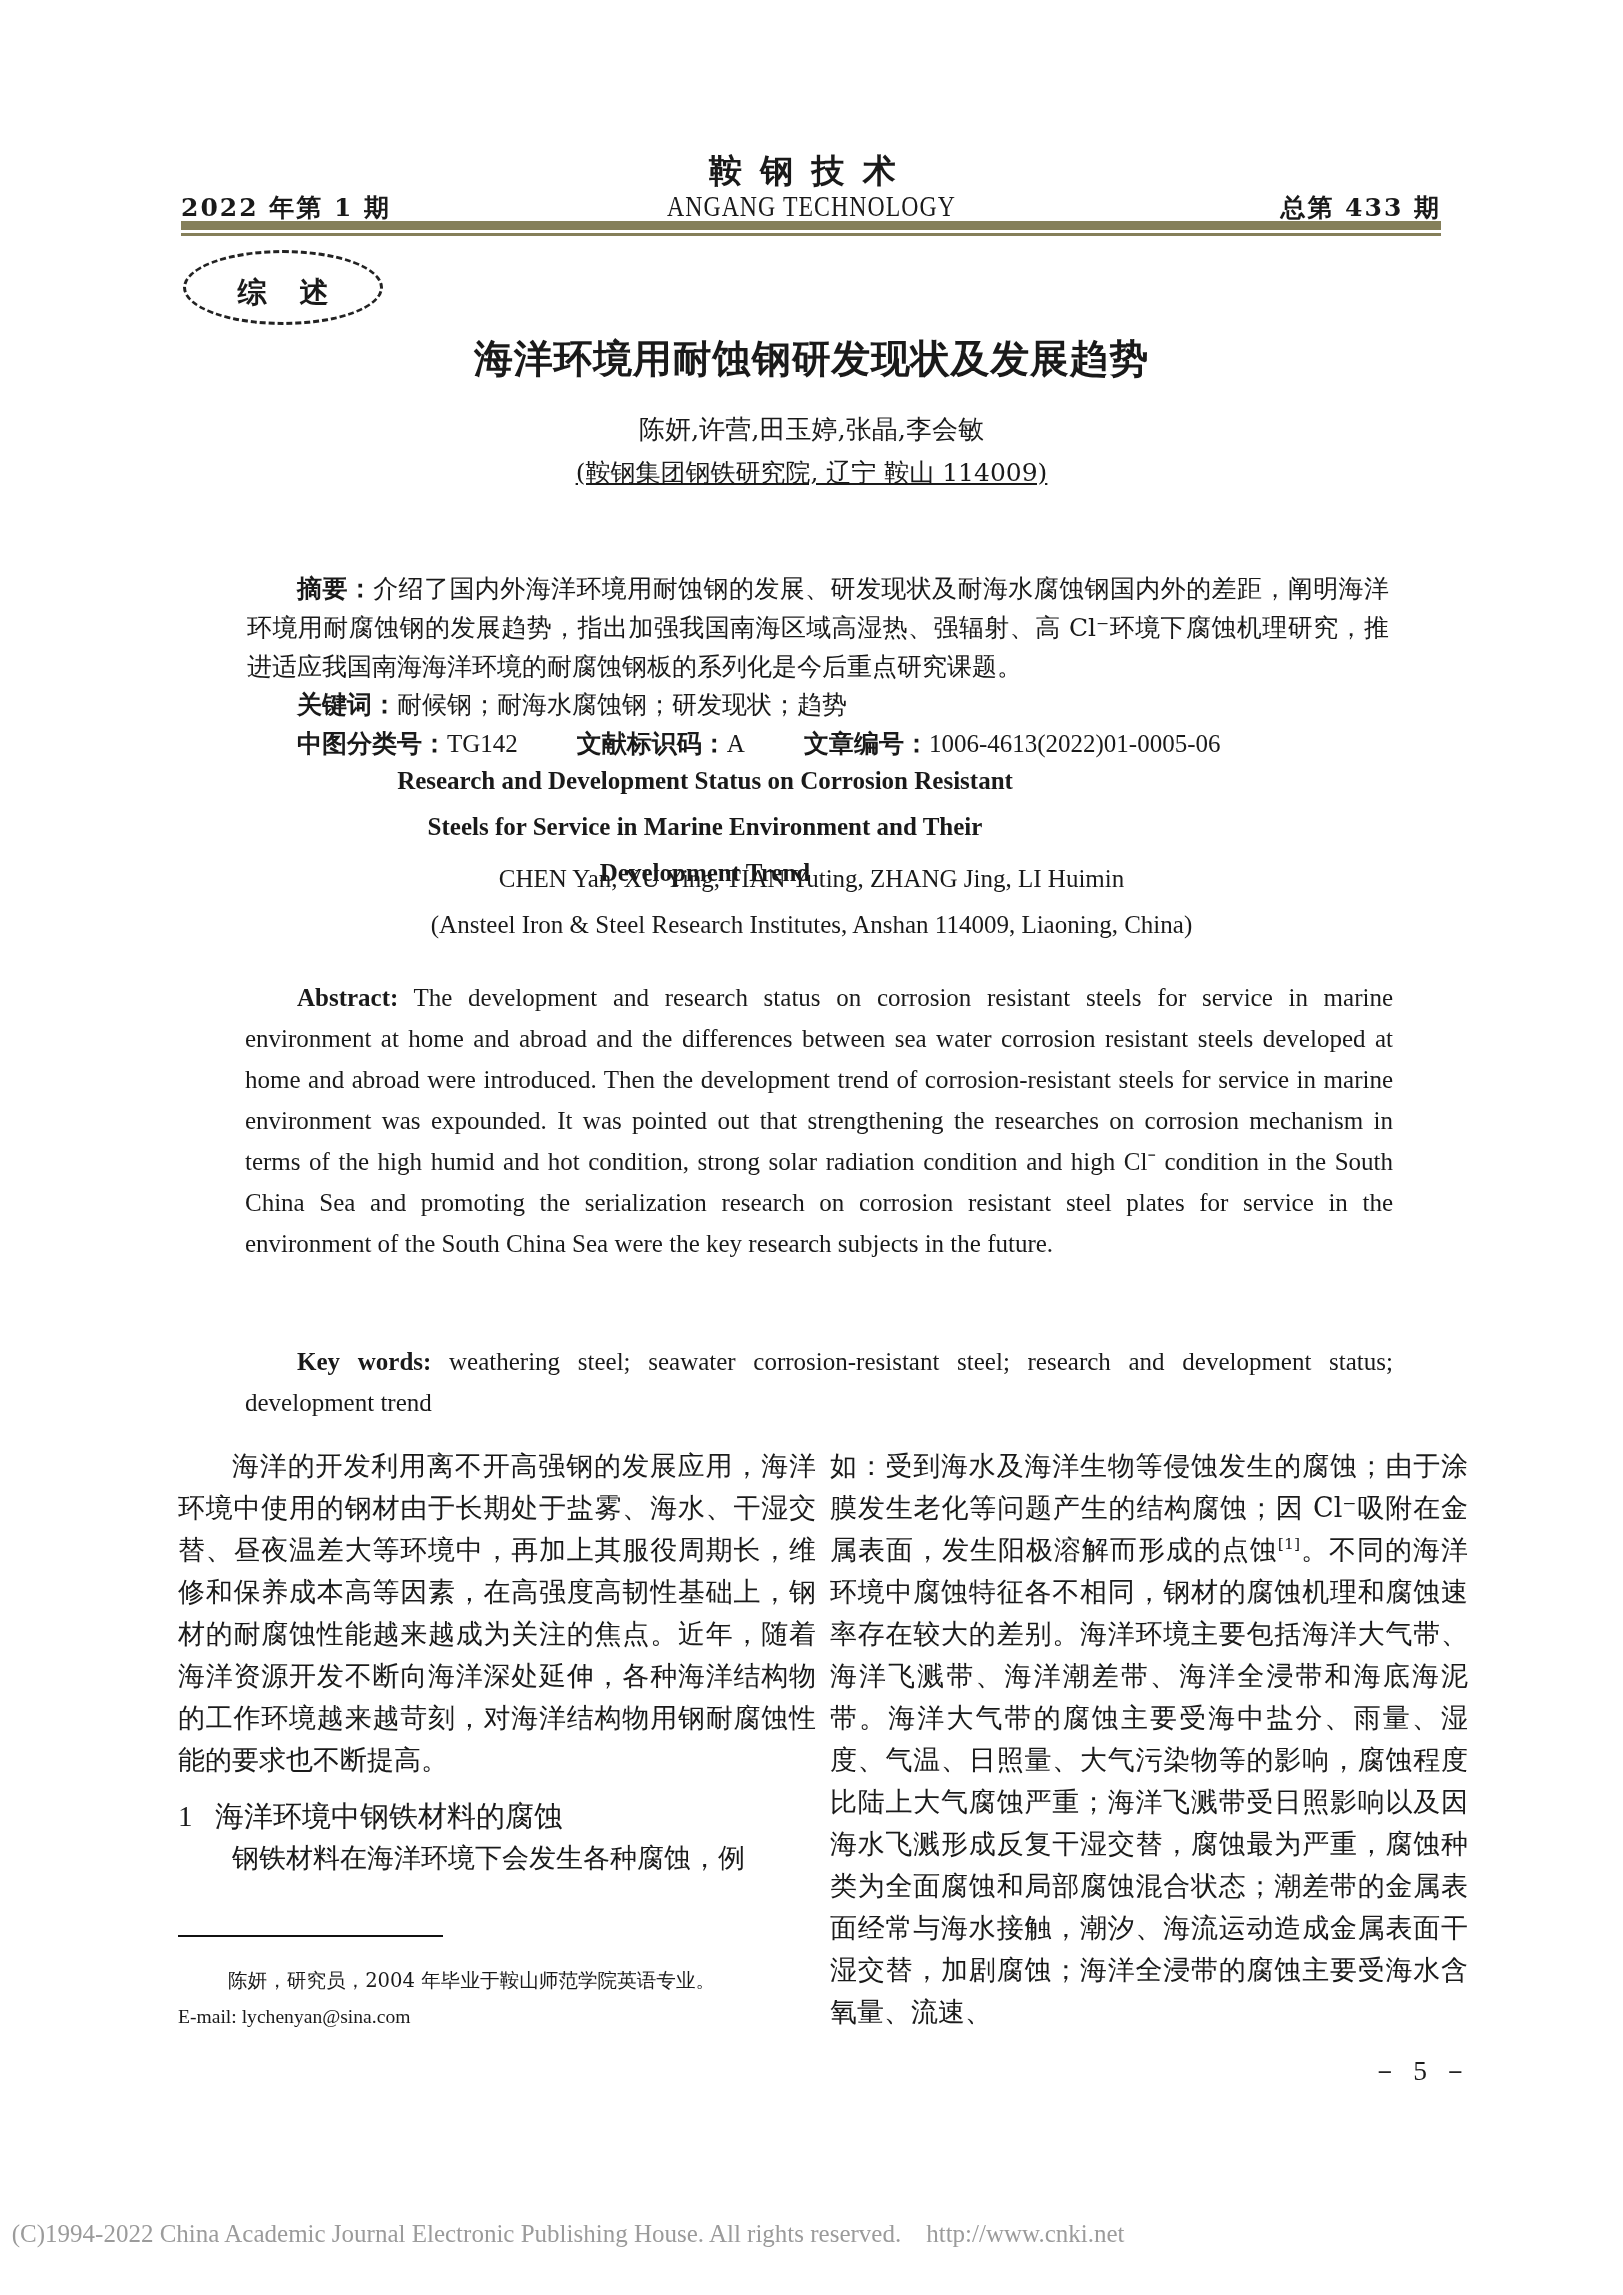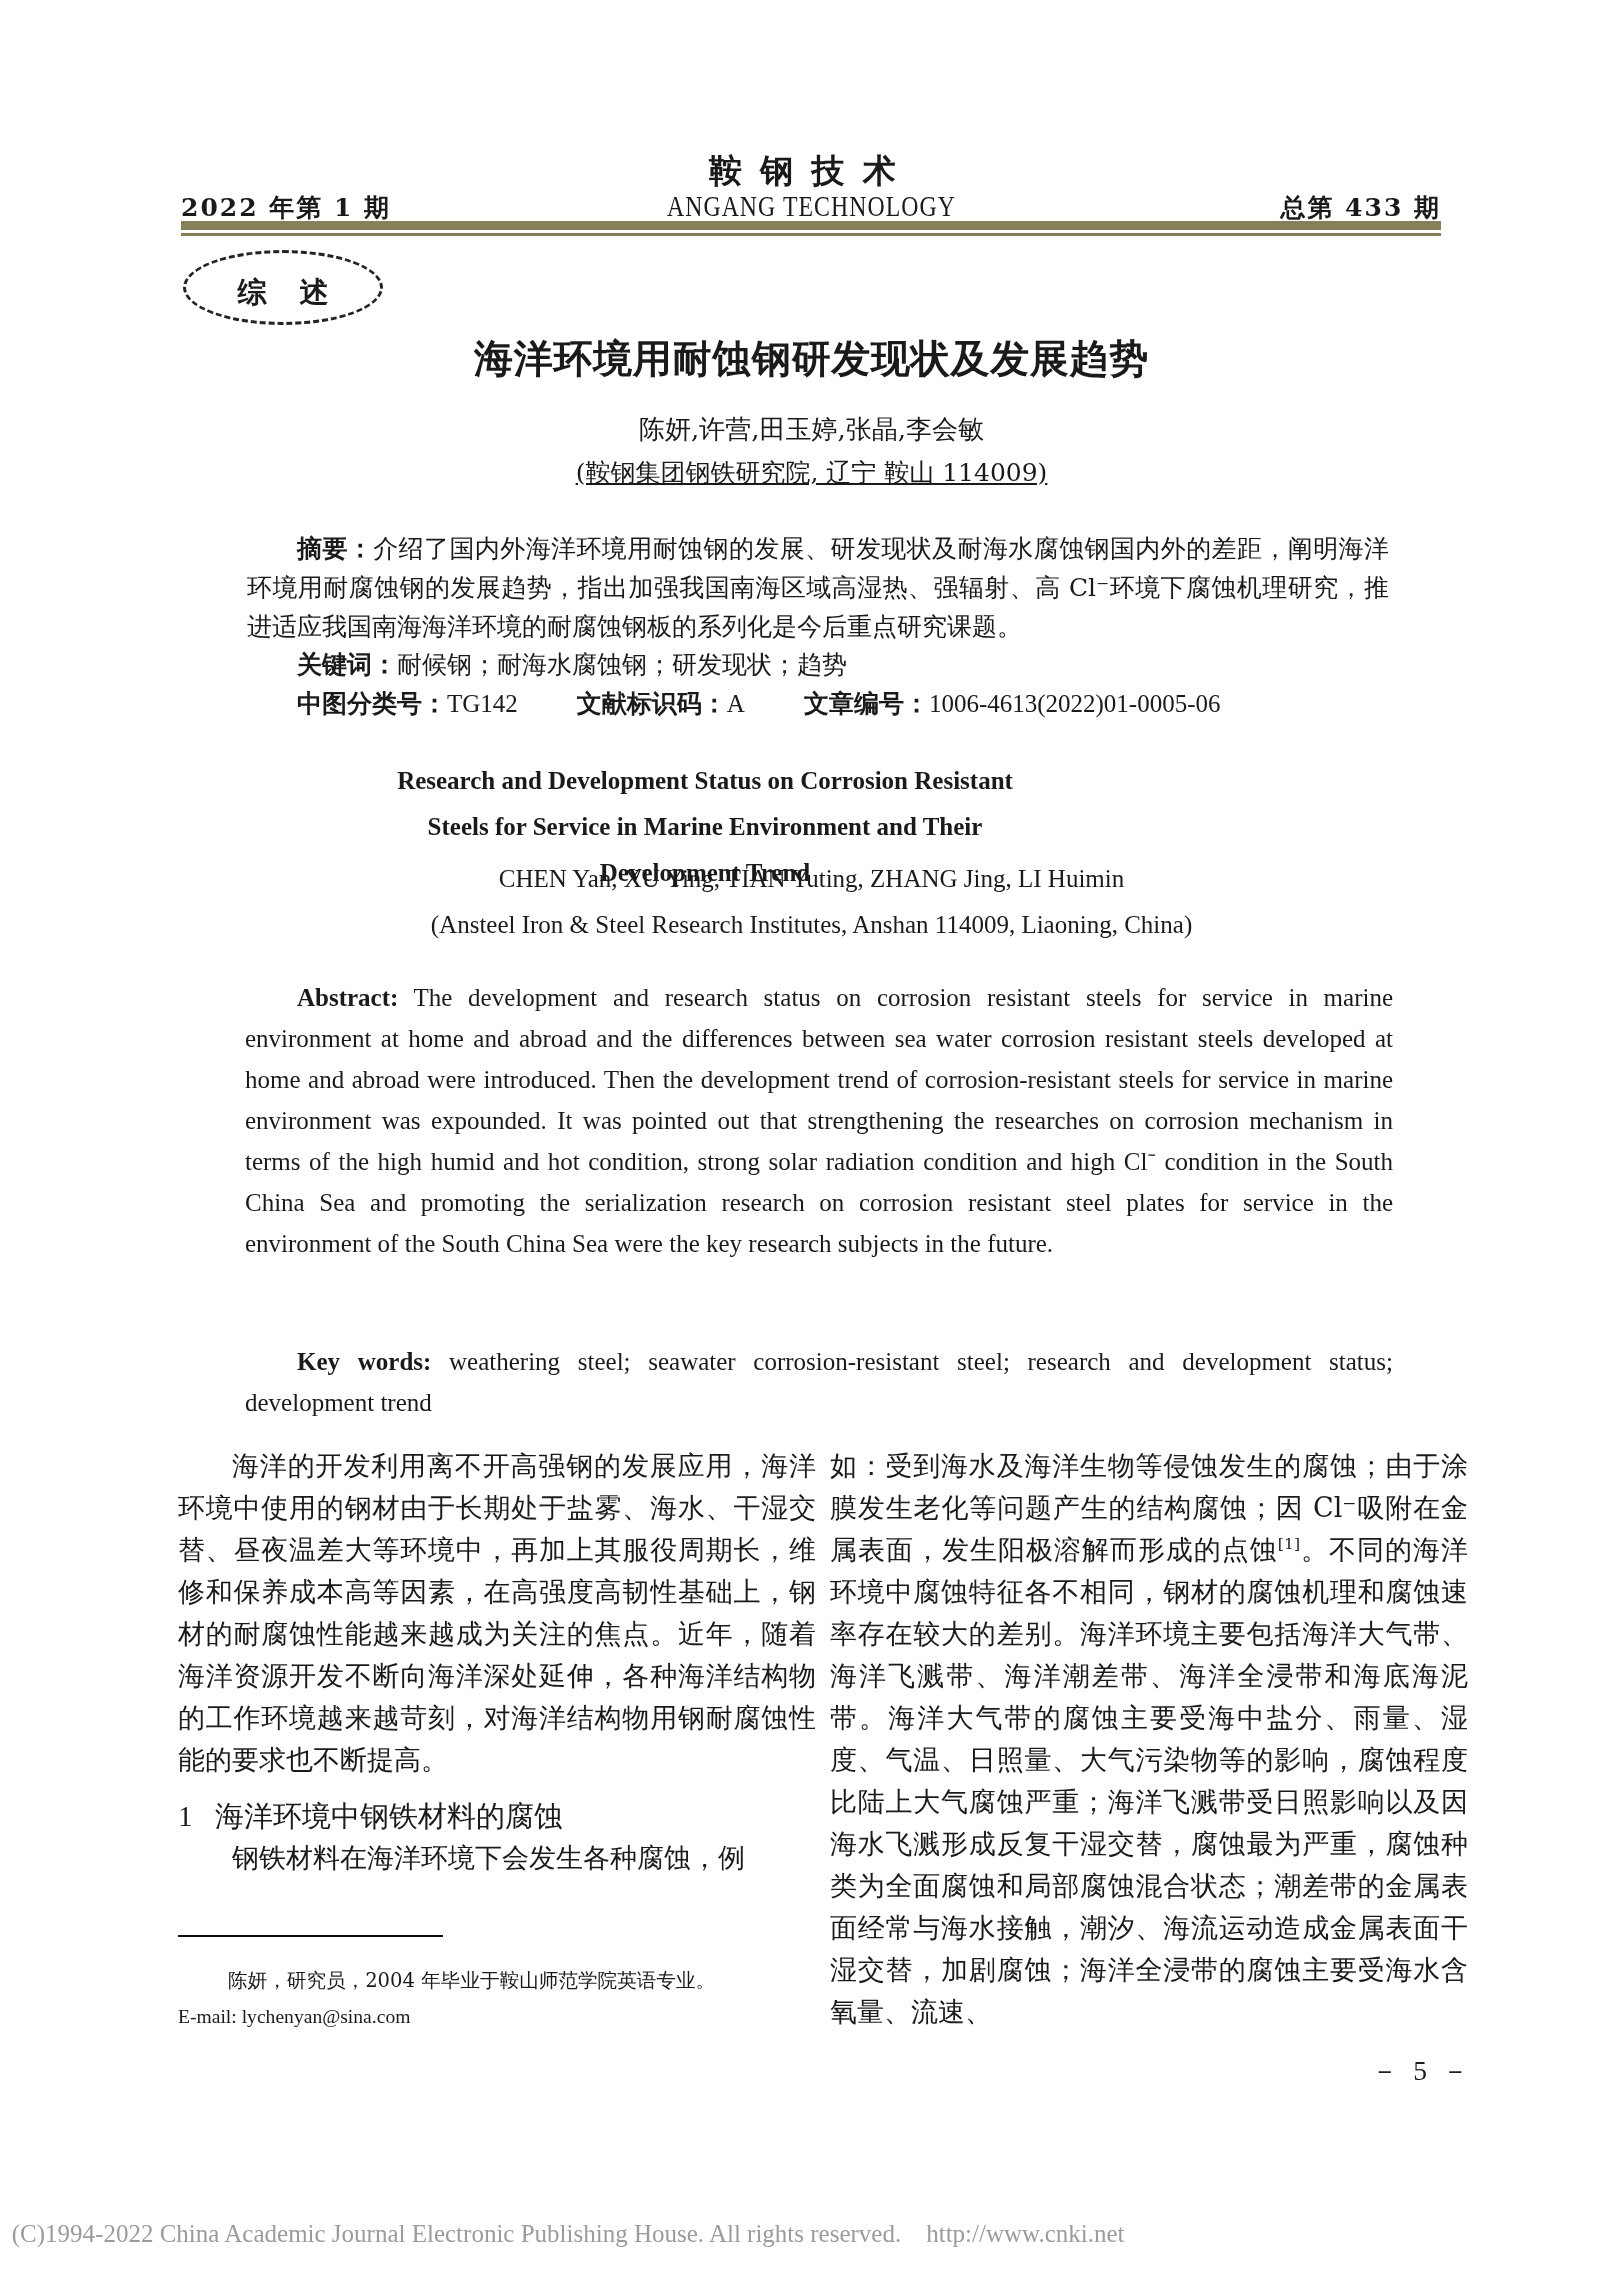--- a/index.html
+++ b/index.html
@@ -17,21 +17,21 @@
   #band-thin  { left:181px; top:233px; width:1260px; height:3.3px;  background:#857f5a; }
 
   #column-tag { left:183px; top:250px; width:200px; height:75px; border:3.3px dashed #222; border-radius:50%; box-sizing:border-box; }
   #column-tag span { position:absolute; left:0; width:100%; top:19.6px; text-align:center; font-size:29px; font-weight:bold; letter-spacing:33px; text-indent:33px; }
 
   
   #title-cn { left:0; width:1623px; top:332px; text-align:center; font-size:39px; font-weight:bold; font-family:"DejaVu Sans", sans-serif; letter-spacing:0.7px; }
   #authors-cn { left:0; width:1623px; top:412px; text-align:center; font-size:26px; }
   #affil-cn { left:0; width:1623px; top:456px; text-align:center; font-size:25px;text-decoration:underline; }
 
-  .cn-block { left:247px; width:1142px; font-size:25px; line-height:39px; }
+  .cn-block { left:247px; width:1142px; font-size:25px; line-height:39px;margin-top:40px; }
   .cn-block .lbl { font-family:"DejaVu Sans", sans-serif; font-weight:bold; }
   #abstract-cn { top:529px; text-indent:50px; text-align:justify; }
   #keywords-cn { top:645px; text-indent:50px; }
   #clc-line { top:684px; text-indent:50px; white-space:pre; }
   #clc-line .gap { display:inline-block; width:59px; }
 
   #title-en { left:0; width:1410px; top:758px; text-align:center; font-size:25px; font-weight:bold; line-height:46px; font-family:"Liberation Serif", serif; }
   #authors-en { left:0; width:1623px; top:865px; text-align:center; font-size:25px; font-family:"Liberation Serif", serif; }
   #affil-en { left:0; width:1623px; top:911px; text-align:center; font-size:25px; font-family:"Liberation Serif", serif; }
 

